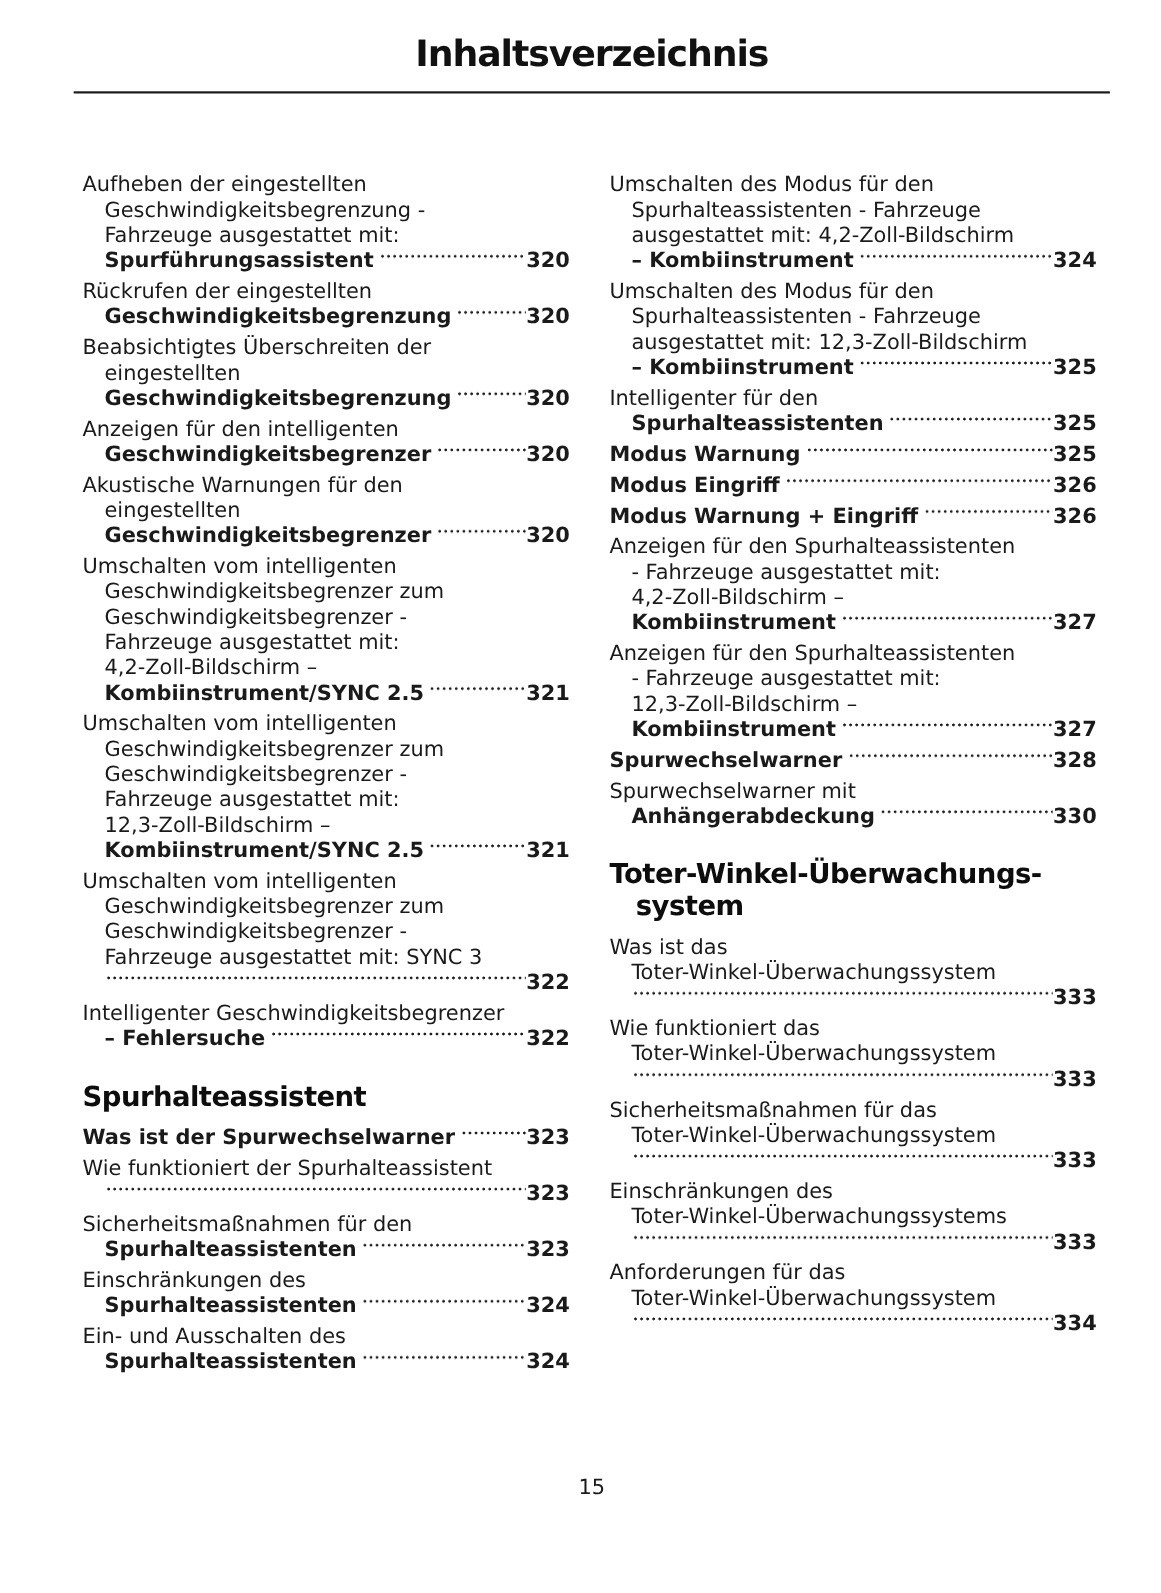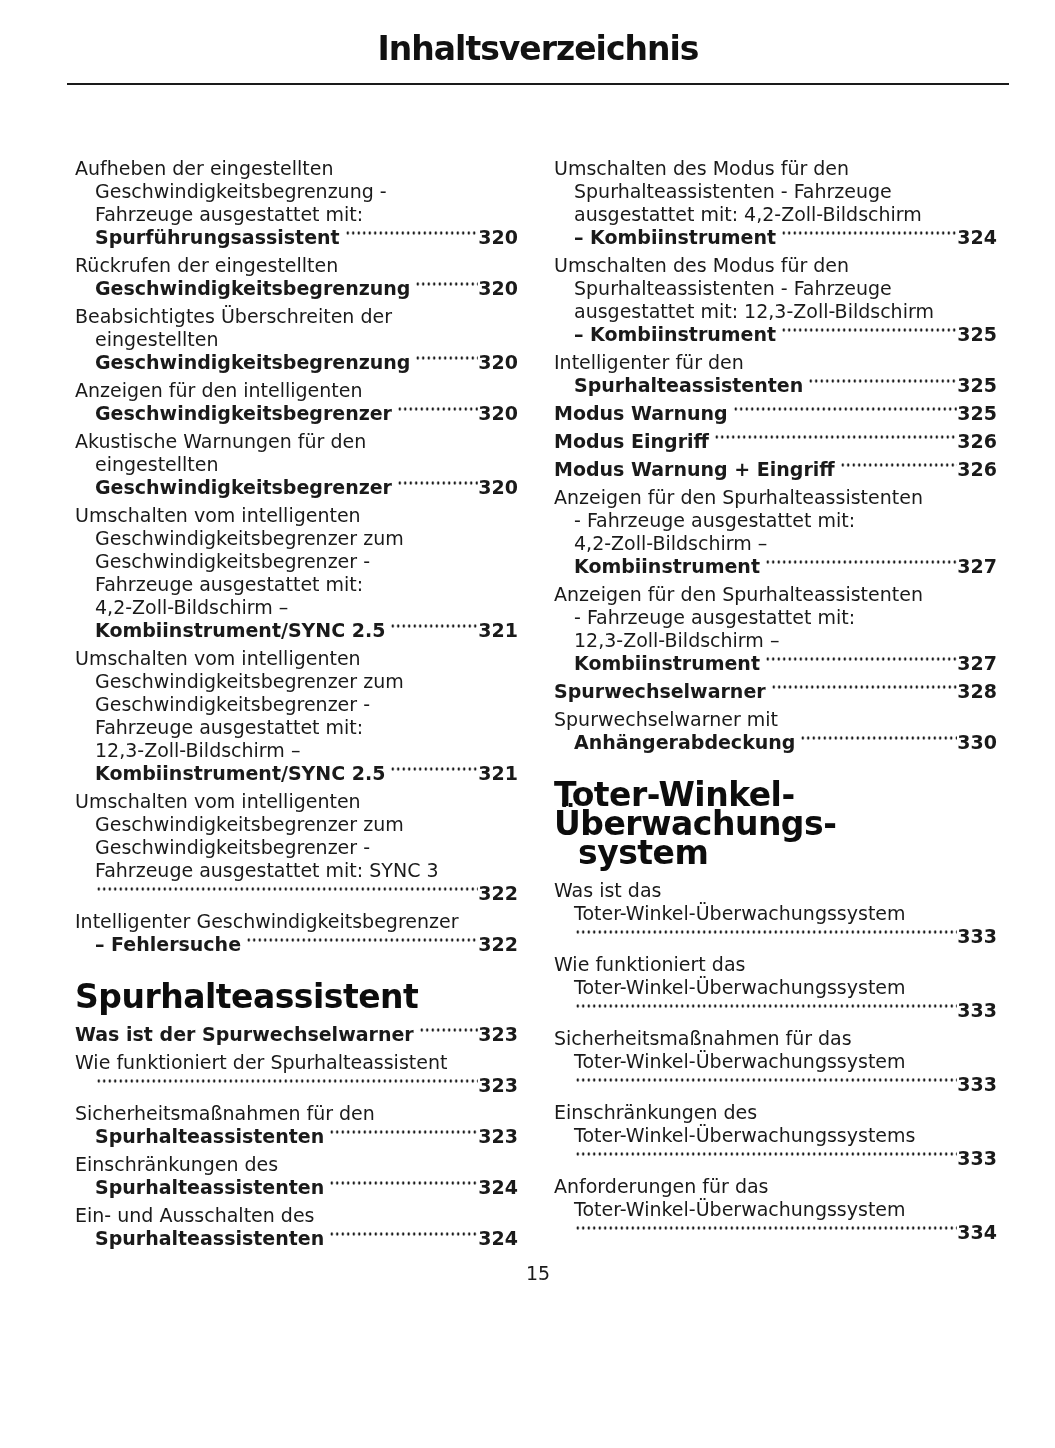--- a/index.html
+++ b/index.html
@@ -38,31 +38,31 @@
     align-self: stretch;
     margin-left: 4px;
     background-image: radial-gradient(circle, #1c1c1c 1.15px, rgba(0,0,0,0) 1.5px);
     background-size: 5.5px 23px;
     background-position: left 1px bottom 4.5px;
     background-repeat: repeat-x;
     min-width: 8px;
   }
   .pg { flex: none; }
   .sec {
-    font-size: 33px;
+    font-size: 25px;
     line-height: 29px;
     font-weight: bold;
     letter-spacing: -0.5px;
     color: #0d0d0d;
     margin: 26px 0 12px 0;
   }
   .sec .ind { padding-left: 24px; }
   .pagenum {
     position: absolute;
-    top: 1262px;
+    top: 1341px;
     left: 67px;
     width: 942px;
     text-align: center;
     font-size: 19px;
     line-height: 23px;
   }
 </style>
 </head>
 <body>
 

